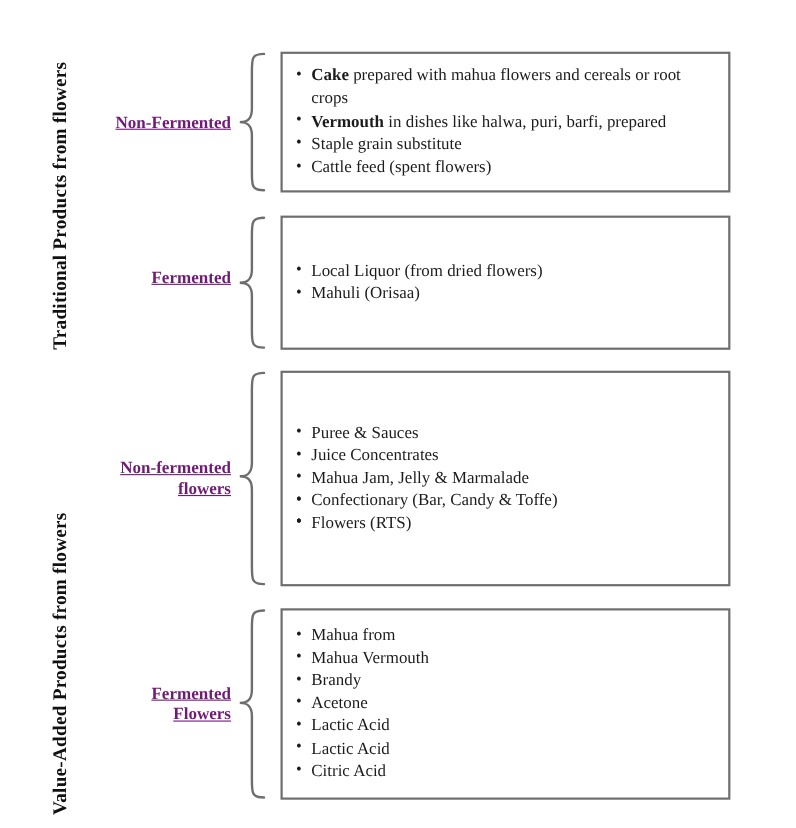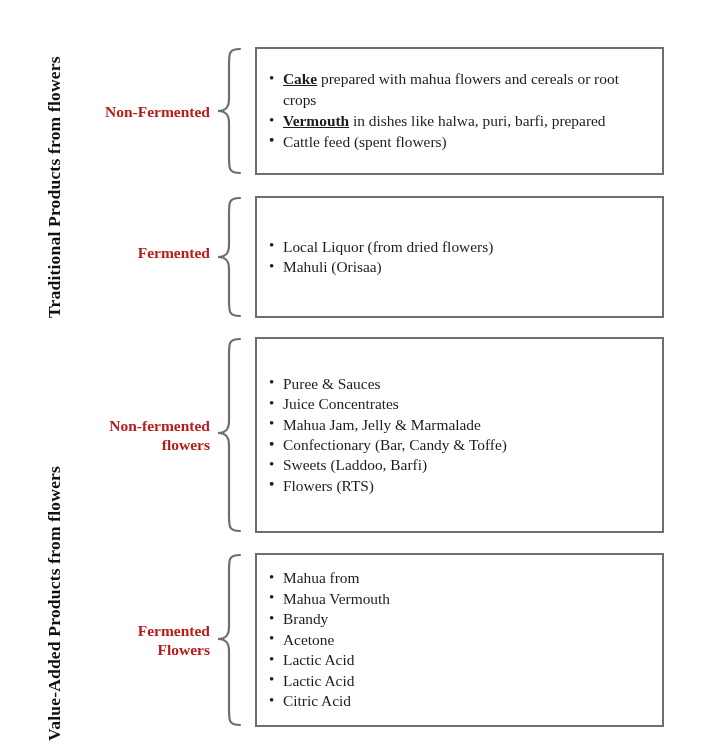--- a/index.html
+++ b/index.html
@@ -40,22 +40,23 @@
     display: block;
   }
 
   
   .cat-label {
     position: absolute;
     text-align: right;
     font-weight: bold;
     font-size: 15.5px;
     line-height: 1.25;
-    color: #b91c1c;
+    color: #701a75;
     white-space: pre-line;
+    text-decoration: underline;
   }
 
   
   .brace {
     position: absolute;
   }
   .brace svg {
     display: block;
     width: 100%;
     height: 100%;
@@ -86,21 +87,20 @@
   .box-list li .bullet {
     position: absolute;
     left: 0;
     top: -0.5px;
     font-size: 15px;
     line-height: 1.33;
     color: #1c1c1c;
   }
   .box-list li b {
     font-weight: bold;
-    text-decoration: underline;
   }
   .box-pad-1 .box-list li { line-height: 1.35; }
 </style>
 </head>
 <body>
 
 <div id="diagram">
 
   <div class="axis-label" style="top:0; left:0;">
     <span style="left:44px; top:318px;">Traditional Products from flowers</span>
@@ -123,20 +123,21 @@
       <li>
         <span class="bullet">•</span>
         <b>Cake</b><span> prepared with mahua flowers and cereals or root crops</span>
       </li>
       <li>
         <span class="bullet">•</span>
         <b>Vermouth</b><span> in dishes like  halwa,  puri,  barfi,  prepared</span>
       </li>
       <li>
         <span class="bullet">•</span>
+        <span>Staple grain substitute</span>
       </li>
       <li>
         <span class="bullet">•</span>
         <span>Cattle feed (spent flowers)</span>
       </li>
     </ul>
   </div>
 
   <div class="cat-label" style="left:60px; top:243px; width:150px;">Fermented</div>
 
@@ -184,21 +185,20 @@
       </li>
       <li>
         <span class="bullet">•</span>
       </li>
       <li>
         <span class="bullet">•</span>
         <span>Confectionary (Bar, Candy &amp; Toffe)</span>
       </li>
       <li>
         <span class="bullet">•</span>
-        <span>Sweets (Laddoo, Barfi)</span>
       </li>
       <li>
         <span class="bullet">•</span>
       </li>
       <li>
         <span class="bullet">•</span>
         <span>Flowers (RTS)</span>
       </li>
     </ul>
   </div>

